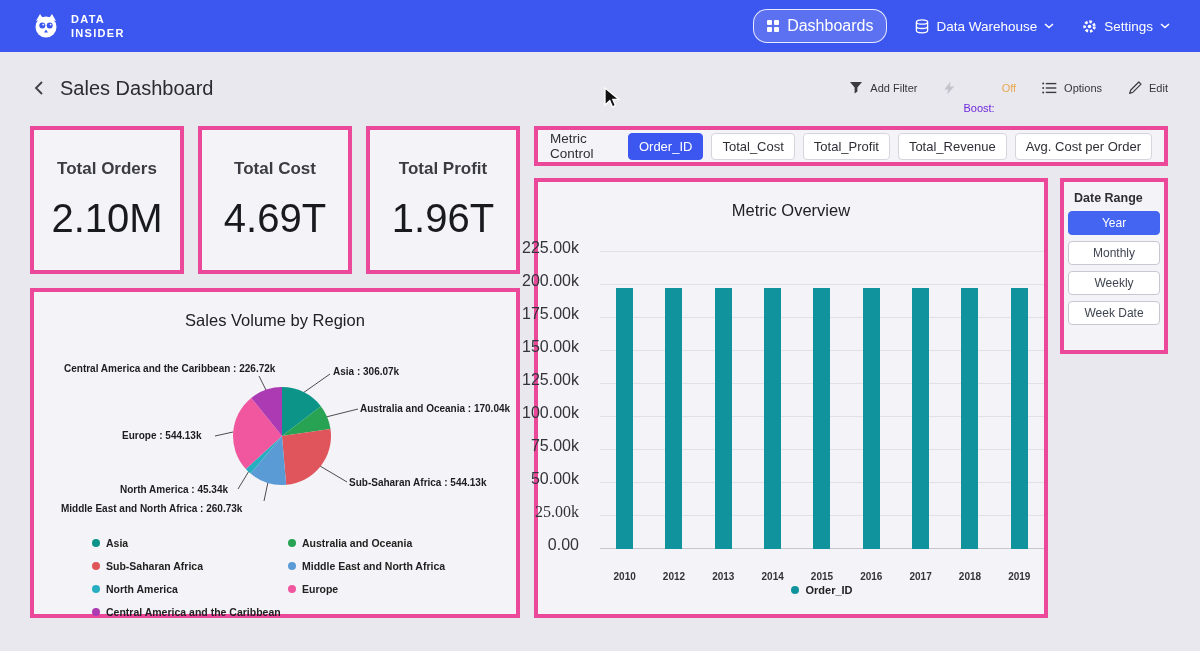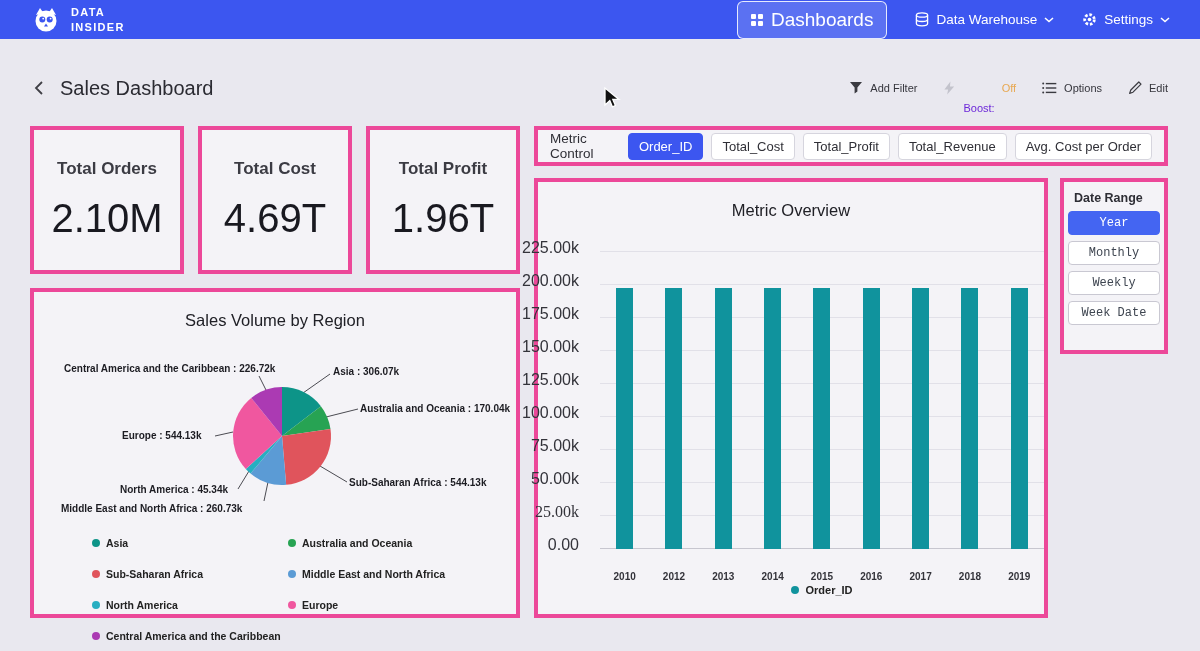--- a/index.html
+++ b/index.html
@@ -1,25 +1,25 @@
 <!DOCTYPE html>
 <html><head>
 <meta charset="utf-8">
 <style>
   :root{ --accent:#3c56f0; }
   *{box-sizing:border-box;margin:0;padding:0;}
   html,body{width:1200px;height:651px;}
   body{position:relative;background:#e9e8ef;font-family:"Liberation Sans",sans-serif;overflow:hidden;}
 
   
-  .navbar{position:absolute;top:0;left:0;right:0;height:39px;background:var(--accent);display:flex;align-items:center;padding:0 30px;color:#fff;z-index:5;gap:40px;}
+  .navbar{position:absolute;top:0;left:0;right:0;height:52px;background:var(--accent);display:flex;align-items:center;padding:0 30px;color:#fff;z-index:5;gap:40px;}
   .brand{display:flex;align-items:center;gap:9px;cursor:pointer;}
   .brand-text{display:flex;flex-direction:column;font-size:11px;font-weight:bold;letter-spacing:1.3px;line-height:1.3;}
   .nav-right{margin-left:auto;display:flex;align-items:center;gap:28px;font-size:13.5px;}
-  .nav-pill{display:flex;align-items:center;gap:8px;background:rgba(255,255,255,.16);border:1px solid rgba(255,255,255,.85);border-radius:6px;color:#fff;padding:7px 13px;font-size:19px;font-family:inherit;cursor:pointer;}
+  .nav-pill{display:flex;align-items:center;gap:8px;background:rgba(255,255,255,.16);border:1px solid rgba(255,255,255,.85);border-radius:14px;color:#fff;padding:7px 13px;font-size:16px;font-family:inherit;cursor:pointer;}
   .nav-item{display:flex;align-items:center;gap:7px;cursor:pointer;}
 
   
   .header{position:absolute;top:55px;left:0;right:0;height:66px;display:flex;align-items:center;padding:0 32px;}
   .back{background:none;border:none;cursor:pointer;display:flex;padding:2px;}
   .page-title{font-size:20px;font-weight:500;color:#2b2b32;margin-left:14px;}
   .header-actions{margin-left:auto;display:flex;align-items:center;gap:26px;font-size:11px;color:#35353c;}
   .action{display:flex;align-items:center;gap:7px;cursor:pointer;}
   .boost-label{color:#6d28d9;margin-top:40px;}
   .boost-state{color:#e8a851;}
@@ -36,41 +36,41 @@
   .chip{font-family:inherit;font-size:13px;padding:5px 10px;background:#fff;border:1px solid #d6d5de;border-radius:4px;color:#2f2f36;cursor:pointer;white-space:nowrap;}
   .chip.active{background:var(--accent);border-color:var(--accent);color:#fff;}
 
   .card-title{position:absolute;top:19px;left:0;width:100%;text-align:center;font-size:16.5px;color:#202026;}
 
   
   .pie-card{left:30px;top:288px;width:490px;height:330px;}
   .pie-svg{position:absolute;left:188px;top:84px;width:120px;height:120px;}
   .callout-lines{position:absolute;left:0;top:0;width:490px;height:330px;pointer-events:none;}
   .pie-label{position:absolute;font-size:10px;font-weight:bold;color:#1c1c22;white-space:nowrap;}
-  .pie-legend{position:absolute;left:58px;top:243px;display:grid;grid-template-rows:repeat(4,15px);grid-auto-flow:column;grid-template-columns:196px auto;row-gap:16px;}
+  .pie-legend{position:absolute;left:58px;top:243px;display:grid;grid-template-rows:repeat(4,15px);grid-auto-flow:column;grid-template-columns:196px auto;row-gap:8px;}
   .legend-item{display:flex;align-items:center;gap:6px;font-size:10.5px;font-weight:bold;color:#222;cursor:pointer;white-space:nowrap;}
   .dot{width:8px;height:8px;border-radius:50%;flex:0 0 auto;}
 
   
   .bar-card{left:534px;top:178px;width:514px;height:440px;}
   .plot{position:absolute;left:62px;top:70px;width:444px;height:297px;}
   .gridline{position:absolute;left:0;right:0;height:1px;background:#e1e0e8;}
   .gridline.baseline{background:#c7c6cf;}
   .bar-columns{position:absolute;left:0;top:0;width:100%;height:100%;display:flex;}
   .bar-col{flex:1;position:relative;display:flex;align-items:flex-end;justify-content:center;height:100%;}
   .bar{width:17px;}
   .x-label{position:absolute;top:100%;margin-top:22px;font-size:10px;color:#33333a;font-weight:bold;}
   .y-ticks{position:absolute;left:0;top:70px;width:54px;height:297px;}
   .ytick{position:absolute;right:13px;font-size:16px;color:#33333a;white-space:nowrap;text-align:center;}
   .bar-legend{position:absolute;left:62px;top:402px;width:444px;display:flex;align-items:center;justify-content:center;gap:6px;font-size:11px;font-weight:bold;color:#222;cursor:pointer;}
 
   
   .date-range{left:1060px;top:178px;width:108px;height:176px;}
   .dr-label{font-size:12.5px;font-weight:600;color:#2e2e35;padding:9px 0 0 10px;}
-  .dr-btn{display:block;width:92px;margin:6px auto 0;padding:4px 0;text-align:center;font-size:12px;font-family:Liberation Mono, monospace;background:#fff;border:1px solid #c9c8d2;border-radius:4px;color:#3e4550;cursor:pointer;}
+  .dr-btn{display:block;width:92px;margin:6px auto 0;padding:4px 0;text-align:center;font-size:12px;font-family:Liberation Sans, sans-serif;background:#fff;border:1px solid #c9c8d2;border-radius:4px;color:#3e4550;cursor:pointer;}
   .dr-btn.active{background:#4465f2;border-color:#4465f2;color:#fff;}
 
   .cursor{position:absolute;left:600px;top:86px;pointer-events:none;z-index:99;}
 </style>
 </head>
 <body>
 
 <div class="navbar">
   <div class="brand">
     <svg width="32" height="32" viewBox="0 0 32 32">

